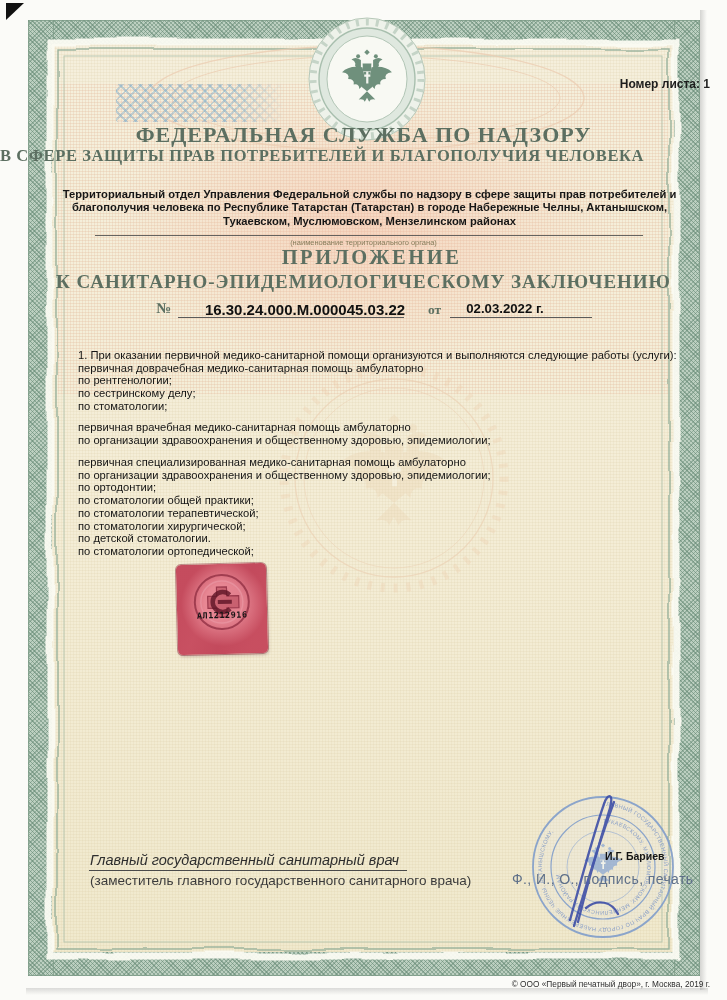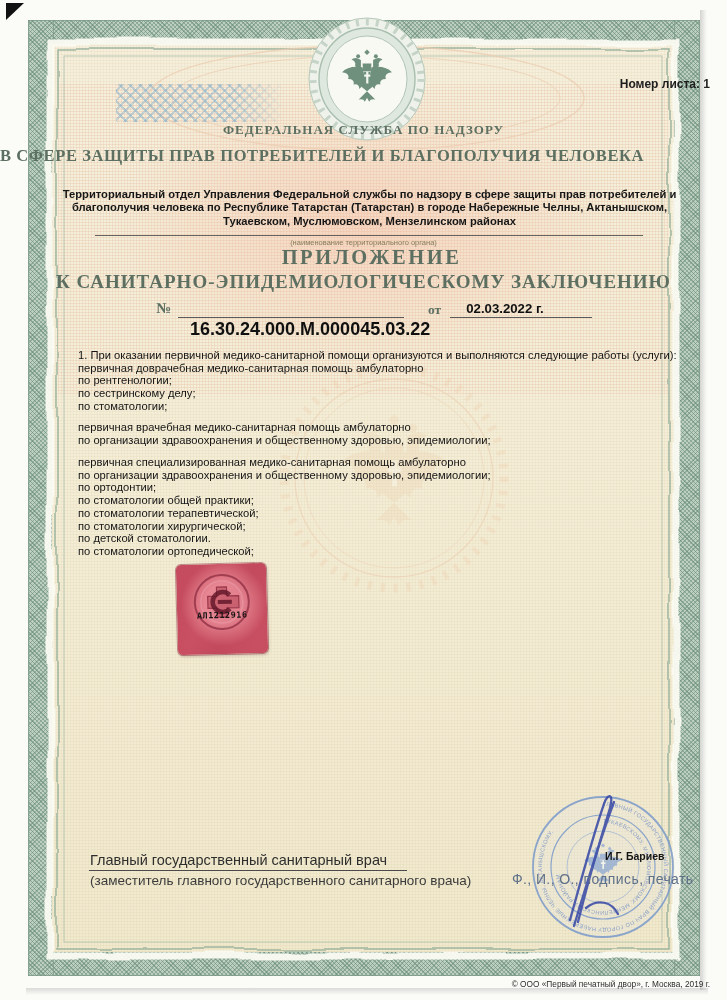--- a/index.html
+++ b/index.html
@@ -53,52 +53,52 @@
       repeating-linear-gradient(0deg,rgba(205,150,165,.14) 0 1px,transparent 1px 4px);
     -webkit-mask-image:linear-gradient(90deg,#000 70%,transparent);
             mask-image:linear-gradient(90deg,#000 70%,transparent);}
 
   
   #emblem-svg{left:305px;top:14px;z-index:6;}
 
   
   .serif-green{font-family:"Liberation Serif",serif;color:#5c6f61;font-weight:bold;}
   #sheet-number{right:17px;top:77px;font-size:12px;font-weight:bold;color:#1d1d1d;z-index:7;}
-  #agency-line1{left:0;right:0;top:122px;text-align:center;font-size:13px;letter-spacing:1px;z-index:7;}
+  #agency-line1{left:0;right:0;top:122px;text-align:center;font-size:22px;letter-spacing:1px;z-index:7;}
   #agency-line2{left:0;right:0;top:146px;font-size:16.5px;letter-spacing:.6px;z-index:7;}
   #territorial{left:0;right:0;top:188px;text-align:center;z-index:7;color:#161616;margin-left:12px;}
   #territorial .tline{font-size:11.2px;font-weight:bold;line-height:13.4px;white-space:nowrap;}
   #terr-rule{left:95px;top:235px;width:548px;height:1px;background:#4c4c4c;opacity:.85;z-index:7;}
   #terr-caption{left:0;right:0;top:238px;text-align:center;font-size:7.5px;color:#857b59;z-index:7;}
   #title-line1{left:16px;right:0;top:246px;text-align:center;font-size:20.5px;letter-spacing:2.5px;z-index:7;}
   #title-line2{left:0;right:0;top:271px;text-align:center;font-size:19px;letter-spacing:1px;z-index:7;}
 
   #num-label{left:156px;top:300px;font-size:15px;z-index:7;}
   #num-underline1{left:178px;top:317px;width:226px;height:1px;background:#5a5a5a;z-index:7;}
-  #num-value{left:190px;top:301px;width:230px;text-align:center;font-size:18px;font-weight:bold;color:#101010;z-index:7;margin-top:18px;}
+  #num-value{left:190px;top:301px;width:230px;text-align:center;font-size:15px;font-weight:bold;color:#101010;z-index:7;}
   #date-label{left:428px;top:302px;font-size:13.5px;z-index:7;}
   #num-underline2{left:450px;top:317px;width:142px;height:1px;background:#5a5a5a;z-index:7;}
   #date-value{left:430px;top:301px;width:150px;text-align:center;font-size:13.2px;font-weight:bold;color:#101010;z-index:7;}
 
   .body-par{left:78px;width:520px;color:#141414;z-index:7;}
   .body-par .bline{font-size:11.2px;line-height:12.7px;white-space:nowrap;}
   #par1{top:349px;} #par2{top:421px;} #par3{top:456px;}
 
   
   #hologram{left:177px;top:564px;width:90px;height:90px;z-index:8;border-radius:5px;
     transform:rotate(-1.5deg);
     background:
       radial-gradient(circle at 52% 44%,rgba(235,140,152,.85) 0 28%,rgba(198,76,94,.88) 62%),
       linear-gradient(115deg,#bd4a5c 15%,#d86f7d 38%,#ad3b50 60%,#d2606f 85%);
     box-shadow:0 0 0 1px rgba(140,50,65,.5), 1px 2px 3px rgba(90,40,50,.25);}
   #hologram-serial{position:absolute;left:0;right:0;top:46px;text-align:center;
     font-family:"DejaVu Sans Mono",monospace;font-size:8.5px;font-weight:bold;color:#171314;letter-spacing:.5px;}
 
   
-  #position-line1{left:90px;top:852px;font-size:14.5px;color:#2e2e2e;z-index:7;}
+  #position-line1{left:90px;top:852px;font-size:14.5px;color:#2e2e2e;z-index:7;font-style:italic;}
   #position-underline{left:89px;top:870px;width:318px;height:1.4px;background:#4a4a4a;z-index:7;}
   #position-line2{left:90px;top:873px;font-size:13.5px;color:#3b3b3b;z-index:7;text-align:center;}
 
   
   #stamp-svg{left:522px;top:780px;z-index:8;}
   #signer-name{left:605px;top:850px;font-size:10.5px;font-weight:bold;color:#141414;z-index:9;white-space:nowrap;}
   #signer-caption{left:512px;top:871px;font-size:14px;color:#5f7089;letter-spacing:.4px;z-index:9;white-space:nowrap;}
 
   #copyright{right:17px;top:979px;font-size:8.3px;color:#2d2d2d;z-index:12;white-space:nowrap;margin-left:31px;}
 </style>

